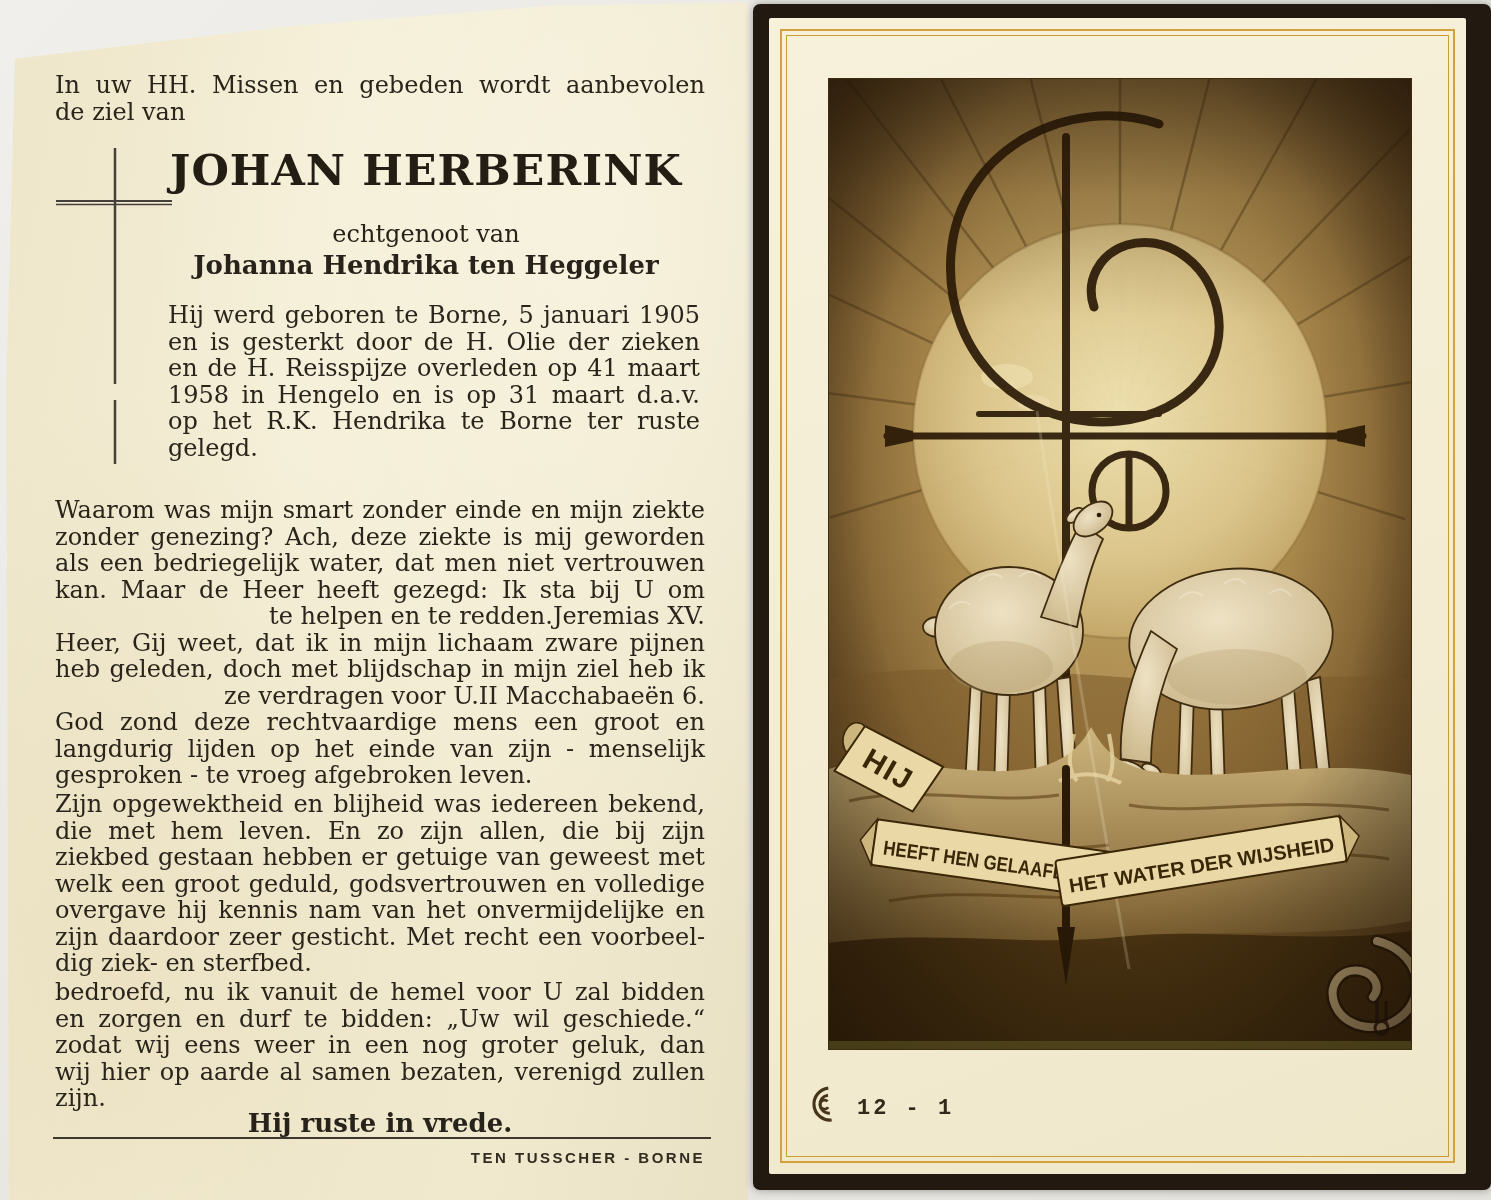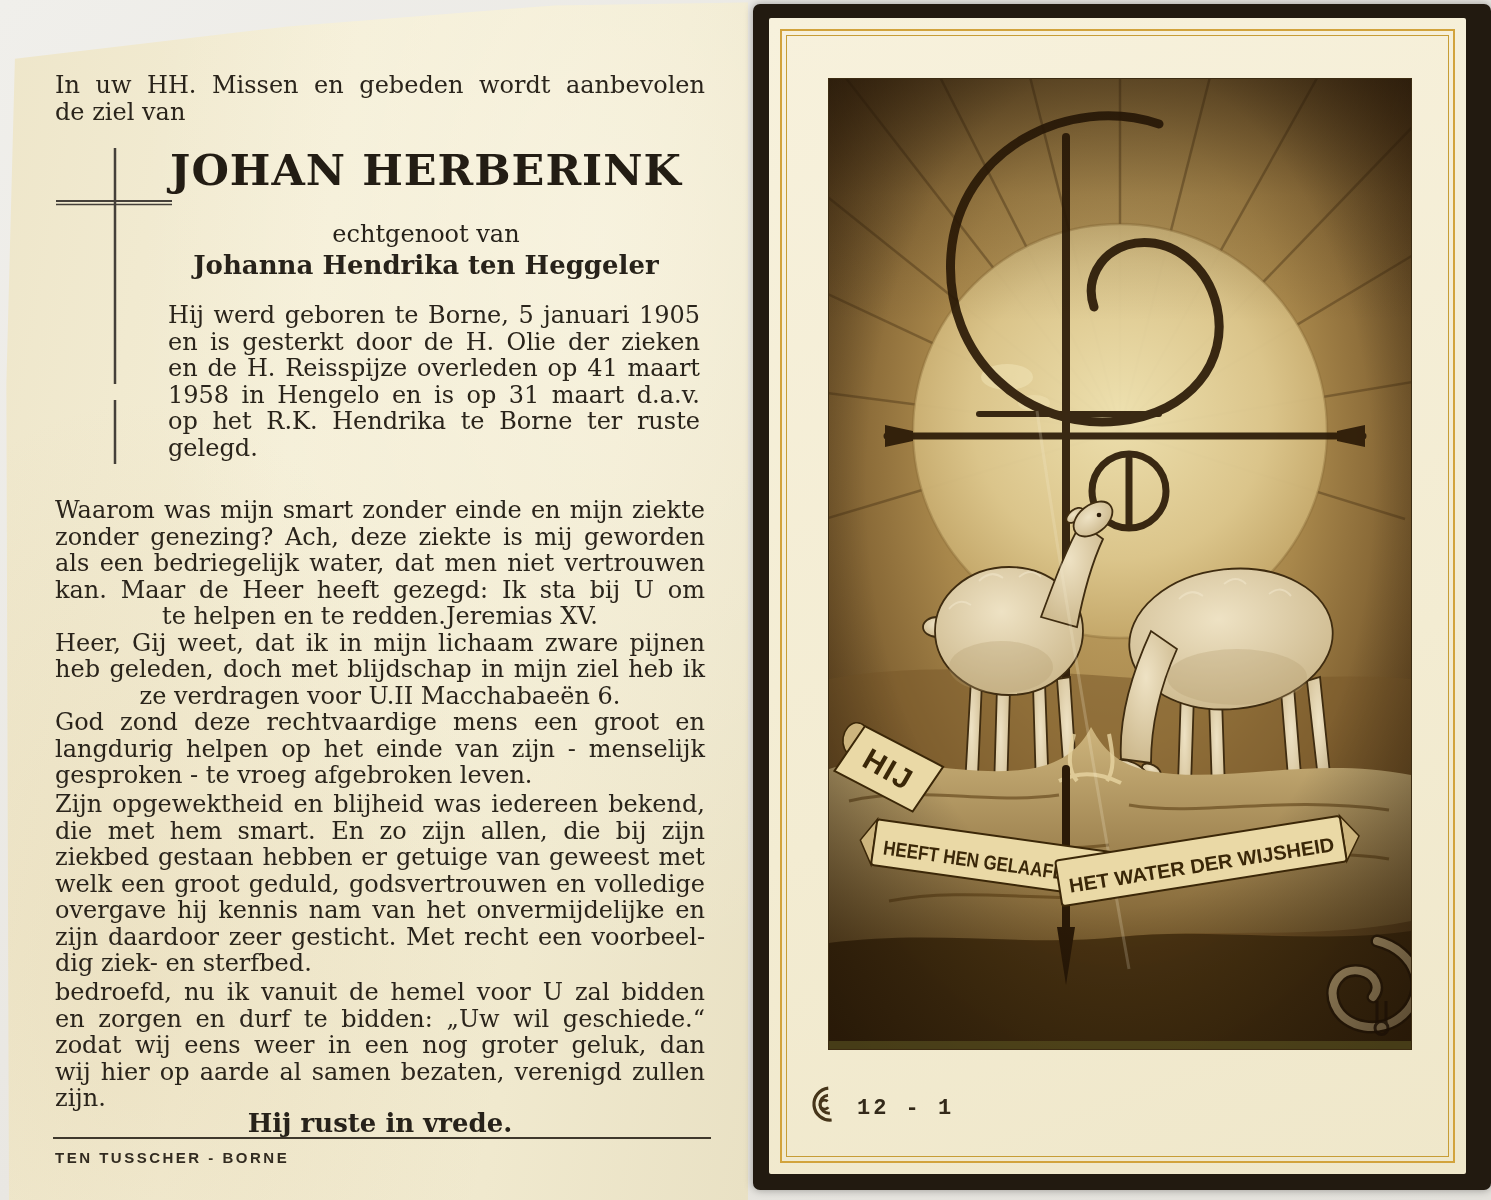--- a/index.html
+++ b/index.html
@@ -20,29 +20,29 @@
     clip-path: polygon(1.2% 4.9%, 38% 2.2%, 74% 0.45%, 100% 0.2%, 100% 100%, 0.4% 100%, 0.05% 32%);
     box-shadow: 3px 0 6px rgba(80,70,50,0.3);
     color:#27221a;
   }
   .abs { position:absolute; }
   .para { left:49px; width:650px; font-size:24px; line-height:26.5px; color:#2a241b; }
   .vitals { left:162px; width:532px; }
   .line { text-align:justify; text-align-last:justify; white-space:normal; }
   .para .line:last-child { text-align-last:left; }
   .para.keep-just .line:last-child { text-align-last:justify; }
-  .line.has-right { display:flex; justify-content:center; text-align:left; text-align-last:auto; }
+  .line.has-right { display:flex; justify-content:flex-end; text-align:left; text-align-last:auto; }
   .line .lr { white-space:nowrap; }
   .deceased-name { top:146px; left:120px; width:600px; text-align:center;
     font-weight:700; font-size:43px; line-height:1.15; letter-spacing:1px; color:#231d14; }
   .relation { top:220px; left:120px; width:600px; text-align:center; font-size:24px; }
   .spouse { top:250px; left:120px; width:600px; text-align:center; font-size:26px; font-weight:700; }
   .closing { top:1108px; left:49px; width:650px; text-align:center; font-size:26px; font-weight:700; }
   .rule { top:1137px; left:47px; width:658px; height:2px; background:#3f382c; }
-  .printer-line { top:1149px; left:49px; width:650px; text-align:left;
+  .printer-line { top:1149px; left:49px; width:650px; text-align:right;
     font-family:"Liberation Sans",sans-serif; font-weight:700; font-size:15px;
     letter-spacing:2.5px; color:#322b20; }
   .cross-svg { left:46px; top:144px; }
 
   
   .right-card {
     position:absolute; left:753px; top:4px; width:738px; height:1186px;
     background:#221a10; border-radius:7px;
     box-shadow: 0 0 8px rgba(0,0,0,0.35);
   }
@@ -118,30 +118,30 @@
 
         <div class="line"><span class="lt">heb geleden, doch met blijdschap in mijn ziel heb ik</span><span class="lr"></span></div>
 
         <div class="line has-right">
           <span class="lt">ze verdragen voor U.</span>
           <span class="lr">II Macchabaeën 6.</span>
         </div>
 
         <div class="line"><span class="lt">God zond deze rechtvaardige mens een groot en</span><span class="lr"></span></div>
 
-        <div class="line"><span class="lt">langdurig helpen op het einde van zijn - menselijk</span><span class="lr"></span></div>
+        <div class="line"><span class="lt">langdurig lijden op het einde van zijn - menselijk</span><span class="lr"></span></div>
 
         <div class="line"><span class="lt">gesproken - te vroeg afgebroken leven.</span><span class="lr"></span></div>
       </div>
 
     <div class="abs para" style="top:791px;">
 
         <div class="line"><span class="lt">Zijn opgewektheid en blijheid was iedereen bekend,</span><span class="lr"></span></div>
 
-        <div class="line"><span class="lt">die met hem smart.  En zo zijn allen, die bij zijn</span><span class="lr"></span></div>
+        <div class="line"><span class="lt">die met hem leven.  En zo zijn allen, die bij zijn</span><span class="lr"></span></div>
 
         <div class="line"><span class="lt">ziekbed gestaan hebben er getuige van geweest met</span><span class="lr"></span></div>
 
         <div class="line"><span class="lt">welk een groot geduld, godsvertrouwen en volledige</span><span class="lr"></span></div>
 
         <div class="line"><span class="lt">overgave hij kennis nam van het onvermijdelijke en</span><span class="lr"></span></div>
 
         <div class="line"><span class="lt">zijn daardoor zeer gesticht. Met recht een voorbeel-</span><span class="lr"></span></div>
 
         <div class="line"><span class="lt">dig ziek- en sterfbed.</span><span class="lr"></span></div>

